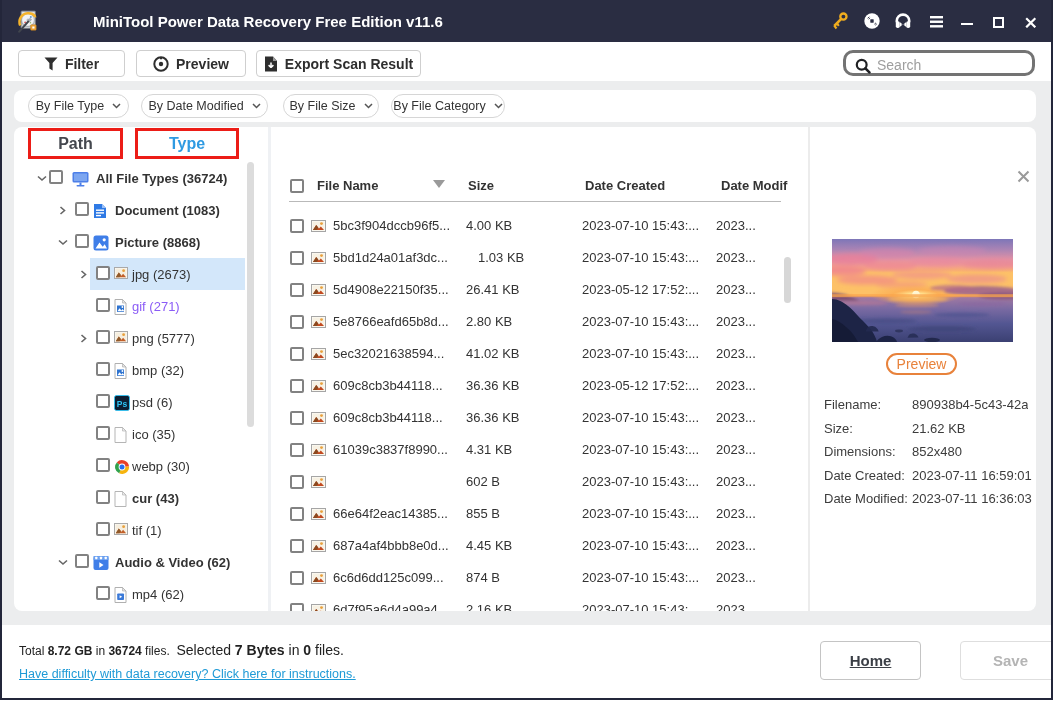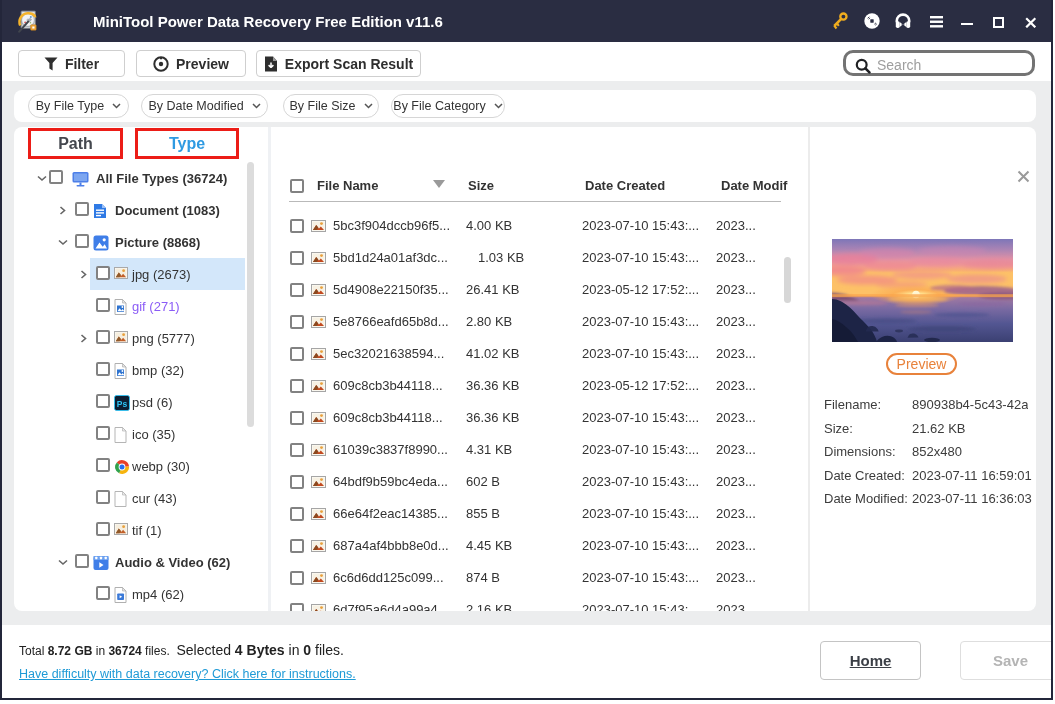--- a/index.html
+++ b/index.html
@@ -203,21 +203,21 @@
           <path d="M8 8 L6 14.7 A7 7 0 0 1 2.2 4.2z" fill="#31a24c" transform="rotate(8 8 8)"></path>
           <circle cx="8" cy="8" r="3.4" fill="#fff"></circle>
           <circle cx="8" cy="8" r="2.5" fill="#286ef1"></circle>
         </svg></div>
 <div class="abs" style="left:118px;top:323.5px;height:32px;display:flex;align-items:center;font-size:13px;font-weight:normal;color:#333;">webp (30)</div>
 <span class="cb abs" style="left:82px;top:362.5px;"></span>
 <div class="abs" style="left:100px;top:363.5px;line-height:0;"><svg width="13" height="16" viewBox="0 0 13 16">
           <path d="M1 .5h7.5L12 4v11.5H1z" fill="#fff" stroke="#b5b5b5"></path>
           <path d="M8.5 .5L12 4H8.5z" fill="#ececec" stroke="#b5b5b5" stroke-width=".7"></path>
         </svg></div>
-<div class="abs" style="left:118px;top:355.5px;height:32px;display:flex;align-items:center;font-size:13px;font-weight:normal;color:#333;">cur (43)</div>
+<div class="abs" style="left:118px;top:355.5px;height:32px;display:flex;align-items:center;font-size:13px;font-weight:bold;color:#333;">cur (43)</div>
 <span class="cb abs" style="left:82px;top:394.5px;"></span>
 <div class="abs" style="left:100px;top:395.5px;line-height:0;"><svg width="14" height="12" viewBox="0 0 14 12">
           <rect x="0.5" y="0.5" width="13" height="11" fill="#fdfdfb" stroke="#a9a9a9"></rect>
           <rect x="1.4" y="1.4" width="11.2" height="9.2" fill="#f6eede"></rect>
           <circle cx="9.6" cy="3.7" r="1.4" fill="#e8a03c"></circle>
           <path d="M1.8 10.2l3-4.8 2.6 3.3 1.7-1.9 3 3.4z" fill="#c15f28"></path>
           <path d="M1.8 10.2l3-4.8 1.9 2.4-1.2 2.4z" fill="#8f5a2b"></path>
         </svg></div>
 <div class="abs" style="left:118px;top:387.5px;height:32px;display:flex;align-items:center;font-size:13px;font-weight:normal;color:#333;">tif (1)</div>
 <div class="abs" style="left:44px;top:430.5px;line-height:0;"><svg width="10" height="9" viewBox="0 0 10 9">
@@ -351,21 +351,20 @@
 <div class="cell" style="left:568px;top:307px;height:32px;line-height:32px;">2023-07-10 15:43:...</div>
 <div class="cell" style="left:702px;top:307px;height:32px;line-height:32px;width:65px;">2023...</div>
 <span class="cb abs" style="left:275.5px;top:348px;"></span>
 <div class="abs" style="left:297px;top:349px;line-height:0;"><svg width="15" height="12" viewBox="0 0 15 12">
           <rect x="0.5" y="0.5" width="14" height="11" fill="#fdfcf8" stroke="#a5a5a5"></rect>
           <rect x="1.5" y="1.5" width="12" height="9" fill="#f7f1e3"></rect>
           <circle cx="10.5" cy="3.6" r="1.4" fill="#e8a03c"></circle>
           <path d="M2 10l3.2-5 2.8 3.5 1.8-2 3.2 3.5z" fill="#c2491f"></path>
           <path d="M2 10l3.2-5 2 2.6-1.3 2.4z" fill="#8a4a20"></path>
         </svg></div>
-<div class="cell" style="left:319px;top:339px;height:32px;line-height:32px;width:118px;">64bdf9b59bc4eda...</div>
 <div class="cell" style="left:452px;top:339px;height:32px;line-height:32px;">602 B</div>
 <div class="cell" style="left:568px;top:339px;height:32px;line-height:32px;">2023-07-10 15:43:...</div>
 <div class="cell" style="left:702px;top:339px;height:32px;line-height:32px;width:65px;">2023...</div>
 <span class="cb abs" style="left:275.5px;top:380px;"></span>
 <div class="abs" style="left:297px;top:381px;line-height:0;"><svg width="15" height="12" viewBox="0 0 15 12">
           <rect x="0.5" y="0.5" width="14" height="11" fill="#fdfcf8" stroke="#a5a5a5"></rect>
           <rect x="1.5" y="1.5" width="12" height="9" fill="#f7f1e3"></rect>
           <circle cx="10.5" cy="3.6" r="1.4" fill="#e8a03c"></circle>
           <path d="M2 10l3.2-5 2.8 3.5 1.8-2 3.2 3.5z" fill="#c2491f"></path>
           <path d="M2 10l3.2-5 2 2.6-1.3 2.4z" fill="#8a4a20"></path>
@@ -492,18 +491,18 @@
 <div class="cell" style="left:810px;top:294px;color:#3c3c3c;">Size:</div>
       <div class="cell" style="left:898px;top:294px;color:#3c3c3c;">21.62 KB</div>
 <div class="cell" style="left:810px;top:317px;color:#404040;">Dimensions:</div>
       <div class="cell" style="left:898px;top:317px;color:#3c3c3c;">852x480</div>
 <div class="cell" style="left:810px;top:341px;color:#3c3c3c;">Date Created:</div>
       <div class="cell" style="left:898px;top:341px;color:#3c3c3c;">2023-07-11 16:59:01</div>
 <div class="cell" style="left:810px;top:364px;color:#3c3c3c;">Date Modified:</div>
       <div class="cell" style="left:898px;top:364px;color:#3c3c3c;">2023-07-11 16:36:03</div>
 </div>
 <div id="bottombar">
-  <div class="abs" style="left:19px;top:17px;font-size:12px;color:#222;white-space:nowrap;">Total <b>8.72 GB</b> in <b>36724</b> files.&nbsp; <span style="font-size:14px;">Selected <b>4 Bytes</b> in <b>0</b> files.</span></div>
+  <div class="abs" style="left:19px;top:17px;font-size:12px;color:#222;white-space:nowrap;">Total <b>8.72 GB</b> in <b>36724</b> files.&nbsp; <span style="font-size:14px;">Selected <b>7 Bytes</b> in <b>0</b> files.</span></div>
   <div class="abs" style="left:19px;top:42px;font-size:12.5px;color:#1f9ad6;text-decoration:underline;">Have difficulty with data recovery? Click here for instructions.</div>
   <div class="bbtn" style="left:820px;color:#3b3f46;border:1px solid #c4c4c4;text-decoration:underline;">Home</div>
   <div class="bbtn" style="left:937px;color:#b4b4b4;border:1px solid #dedede;margin-left:23px;">Save</div>
 </div>
 </div>
 
 </body></html>

